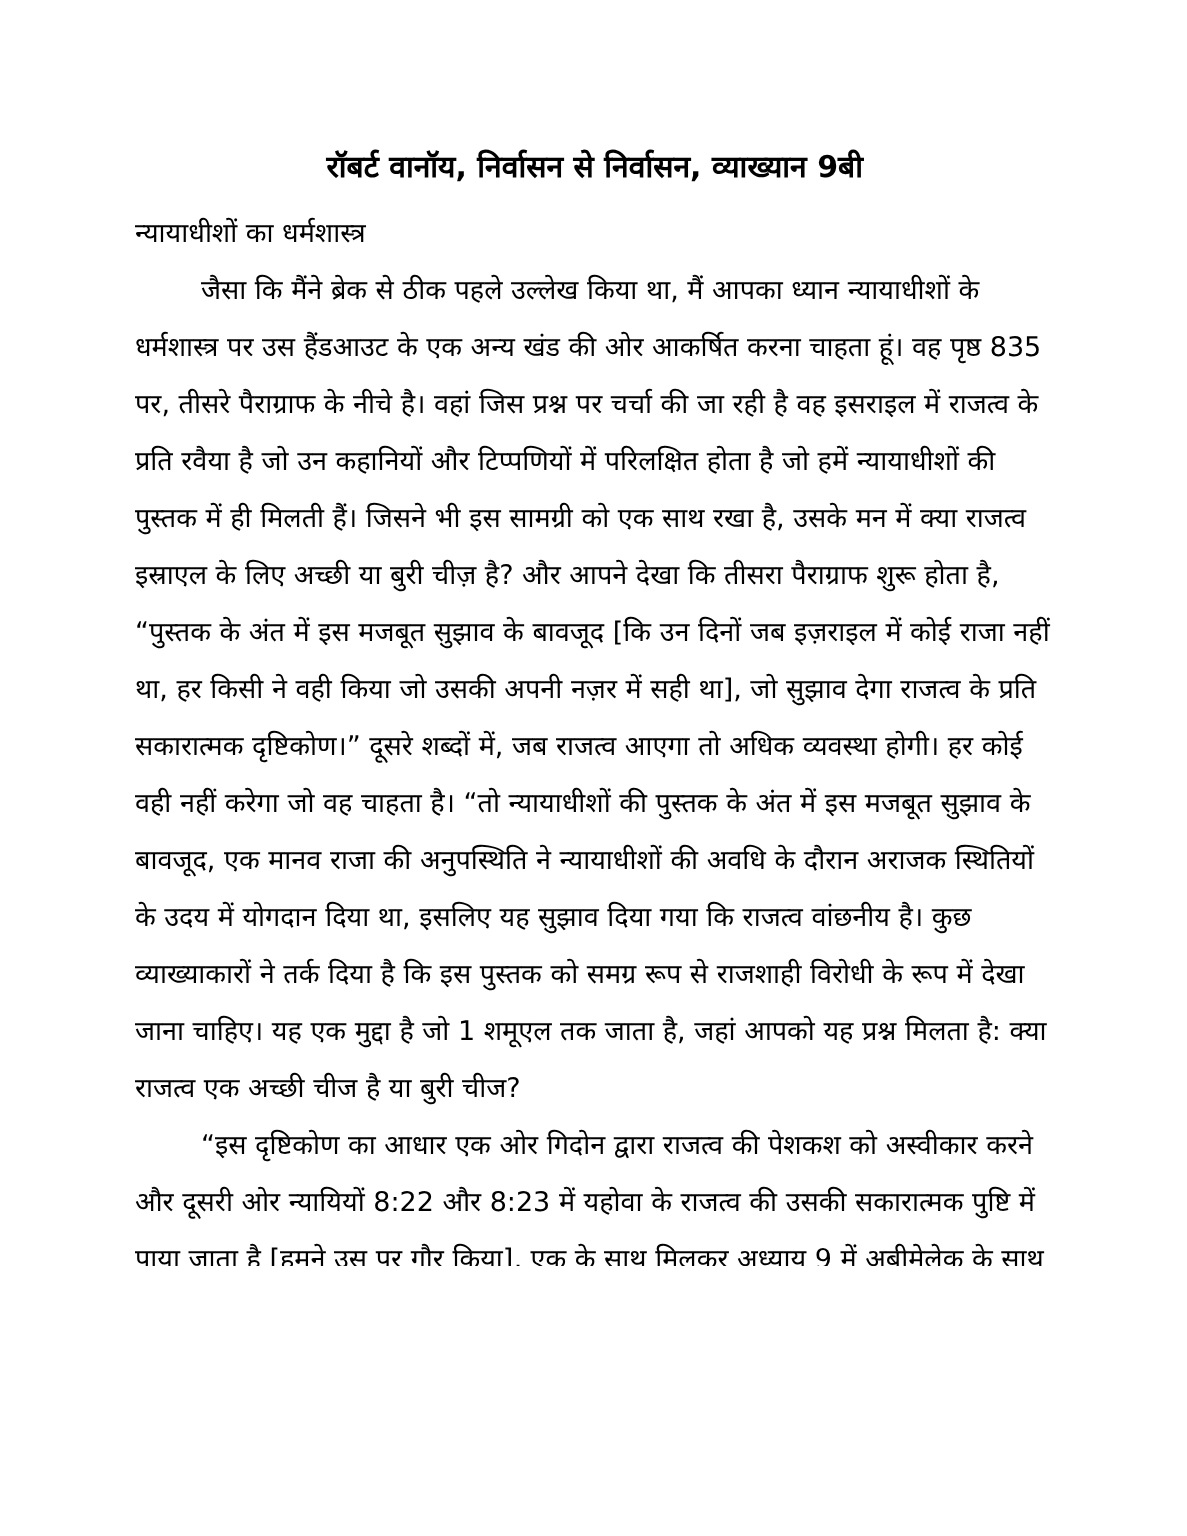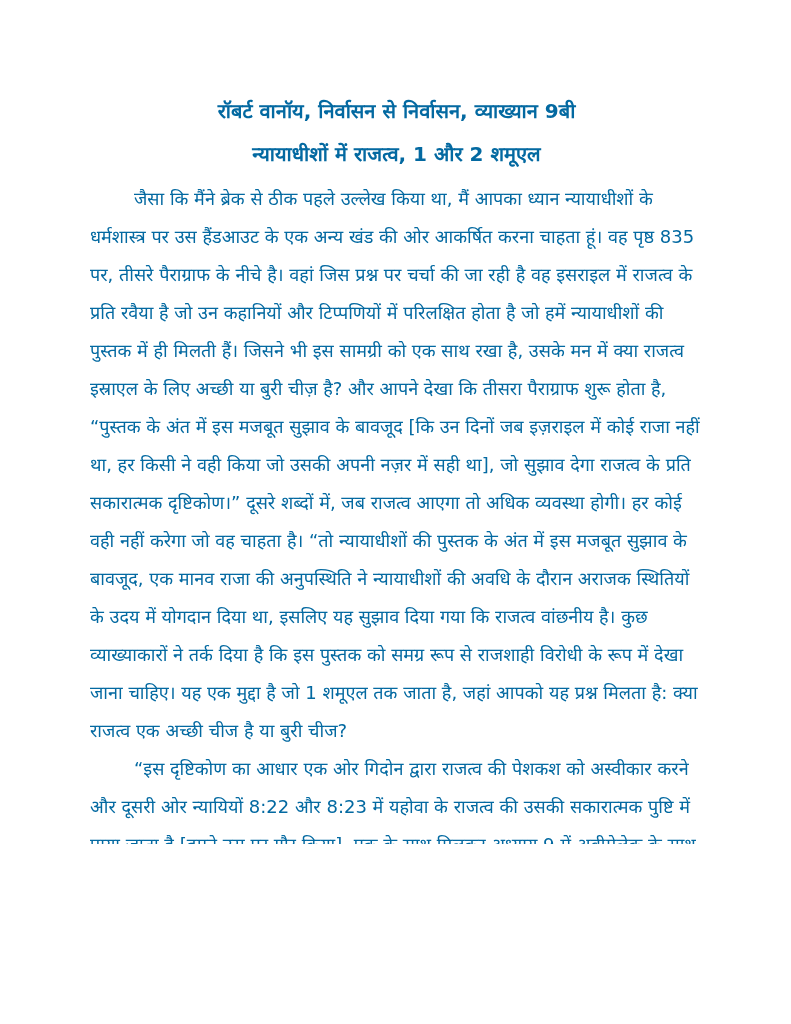--- a/index.html
+++ b/index.html
@@ -9,21 +9,21 @@
   }
   .page {
     position: relative;
     width: 791px;
     height: 844px;
     margin: 0 auto;
     background: #ffffff;
     box-sizing: border-box;
     padding: 90px 88px 40px 90px;
     font-family: "DejaVu Sans", "Liberation Sans", sans-serif;
-    color: #0369a1;
+    color: #000000;
     overflow: hidden;
   }
   .doc-title {
     text-align: center;
     font-weight: bold;
     font-size: 20px;
     line-height: 43px;
     margin-bottom: 4px;
   }
   .doc-title div {
@@ -42,21 +42,21 @@
     text-indent: 44px;
   }
 </style>
 </head>
 <body>
 
 <div class="page">
 
   <div class="doc-title">
     <div>रॉबर्ट वानॉय, निर्वासन से निर्वासन, व्याख्यान 9बी</div>
-    <div>न्यायाधीशों में राजत्व, 1 और 2 शमूएल</div>
   </div>
 
   <div class="doc-body">
+    <p>न्यायाधीशों का धर्मशास्त्र</p>
     <p class="indent">जैसा कि मैंने ब्रेक से ठीक पहले उल्लेख किया था, मैं आपका ध्यान न्यायाधीशों के धर्मशास्त्र पर उस हैंडआउट के एक अन्य खंड की ओर आकर्षित करना चाहता हूं। वह पृष्ठ 835 पर, तीसरे पैराग्राफ के नीचे है। वहां जिस प्रश्न पर चर्चा की जा रही है वह इसराइल में राजत्व के प्रति रवैया है जो उन कहानियों और टिप्पणियों में परिलक्षित होता है जो हमें न्यायाधीशों की पुस्तक में ही मिलती हैं। जिसने भी इस सामग्री को एक साथ रखा है, उसके मन में क्या राजत्व इस्राएल के लिए अच्छी या बुरी चीज़ है? और आपने देखा कि तीसरा पैराग्राफ शुरू होता है, “पुस्तक के अंत में इस मजबूत सुझाव के बावजूद [कि उन दिनों जब इज़राइल में कोई राजा नहीं था, हर किसी ने वही किया जो उसकी अपनी नज़र में सही था], जो सुझाव देगा राजत्व के प्रति सकारात्मक दृष्टिकोण।” दूसरे शब्दों में, जब राजत्व आएगा तो अधिक व्यवस्था होगी। हर कोई वही नहीं करेगा जो वह चाहता है। “तो न्यायाधीशों की पुस्तक के अंत में इस मजबूत सुझाव के बावजूद, एक मानव राजा की अनुपस्थिति ने न्यायाधीशों की अवधि के दौरान अराजक स्थितियों के उदय में योगदान दिया था, इसलिए यह सुझाव दिया गया कि राजत्व वांछनीय है। कुछ व्याख्याकारों ने तर्क दिया है कि इस पुस्तक को समग्र रूप से राजशाही विरोधी के रूप में देखा जाना चाहिए। यह एक मुद्दा है जो 1 शमूएल तक जाता है, जहां आपको यह प्रश्न मिलता है: क्या राजत्व एक अच्छी चीज है या बुरी चीज?</p>
     <p class="indent">“इस दृष्टिकोण का आधार एक ओर गिदोन द्वारा राजत्व की पेशकश को अस्वीकार करने और दूसरी ओर न्यायियों 8:22 और 8:23 में यहोवा के राजत्व की उसकी सकारात्मक पुष्टि में पाया जाता है [हमने उस पर गौर किया], एक के साथ मिलकर अध्याय 9 में अबीमेलेक के साथ राजत्व के विनाशकारी विवरण की अपील। याद रखें मैंने उल्लेख किया था कि अबीमेलेक का शासन शकेम के विनाश के साथ समाप्त हुआ? “वास्तव में, कुछ व्याख्याकारों का मानना है कि उपसंहार में अध्याय 17-21 में राजत्व के सकारात्मक दृष्टिकोण [इज़राइल में कोई राजा नहीं था और हर किसी ने वही</p>
   </div>
 
 </div>
 
 </body></html>

